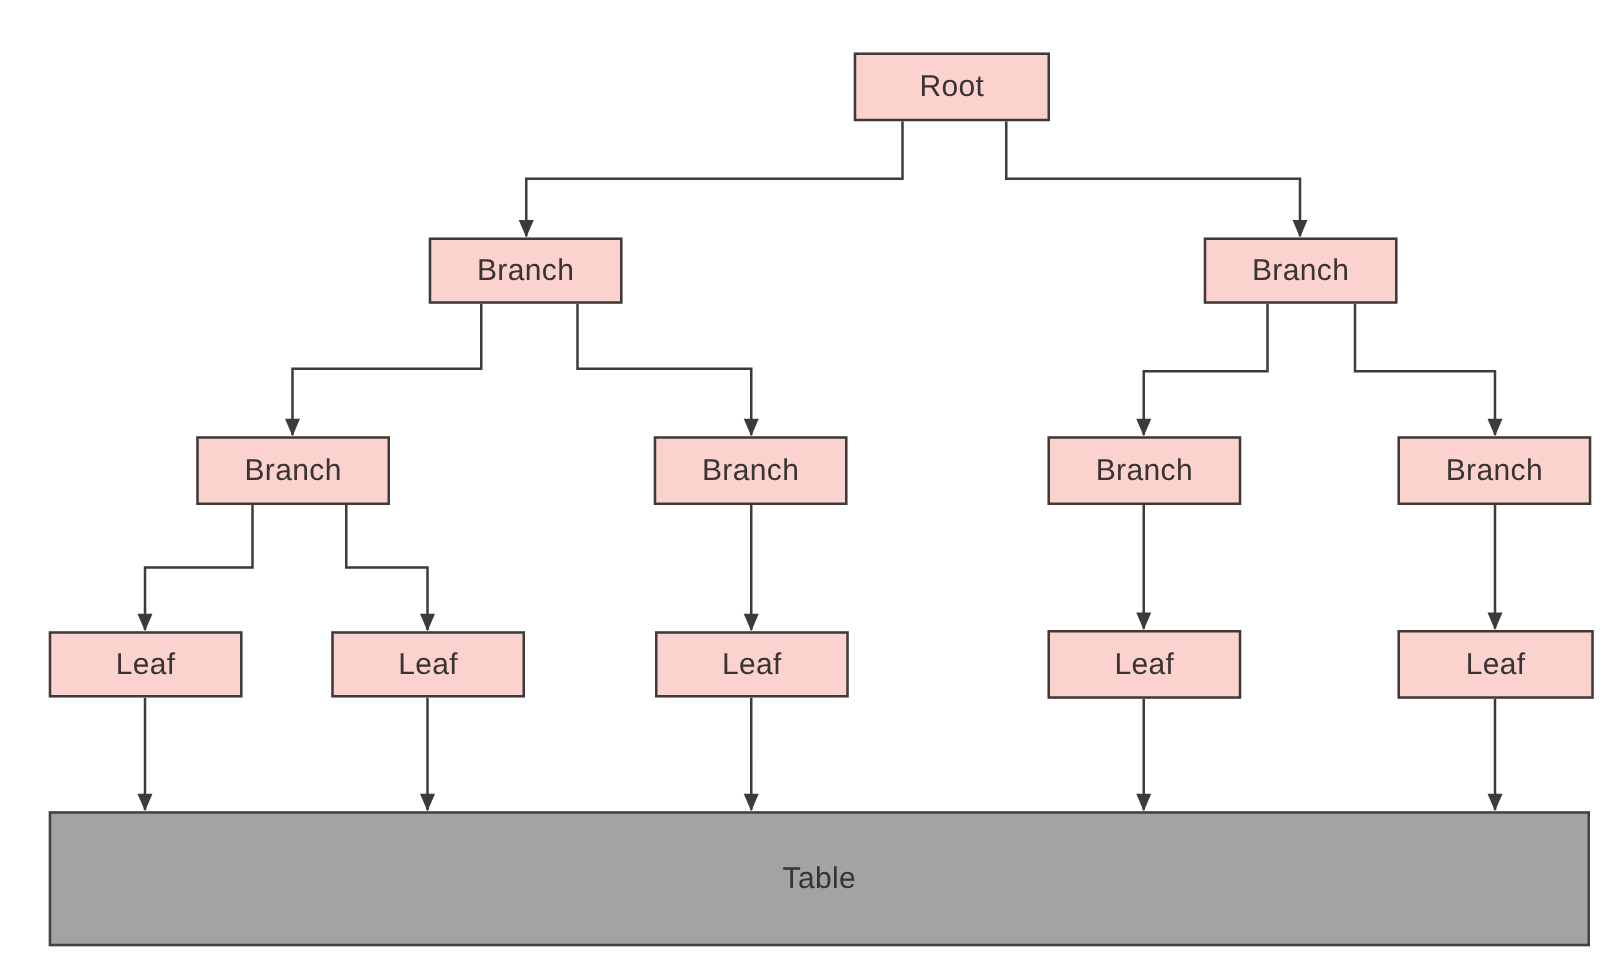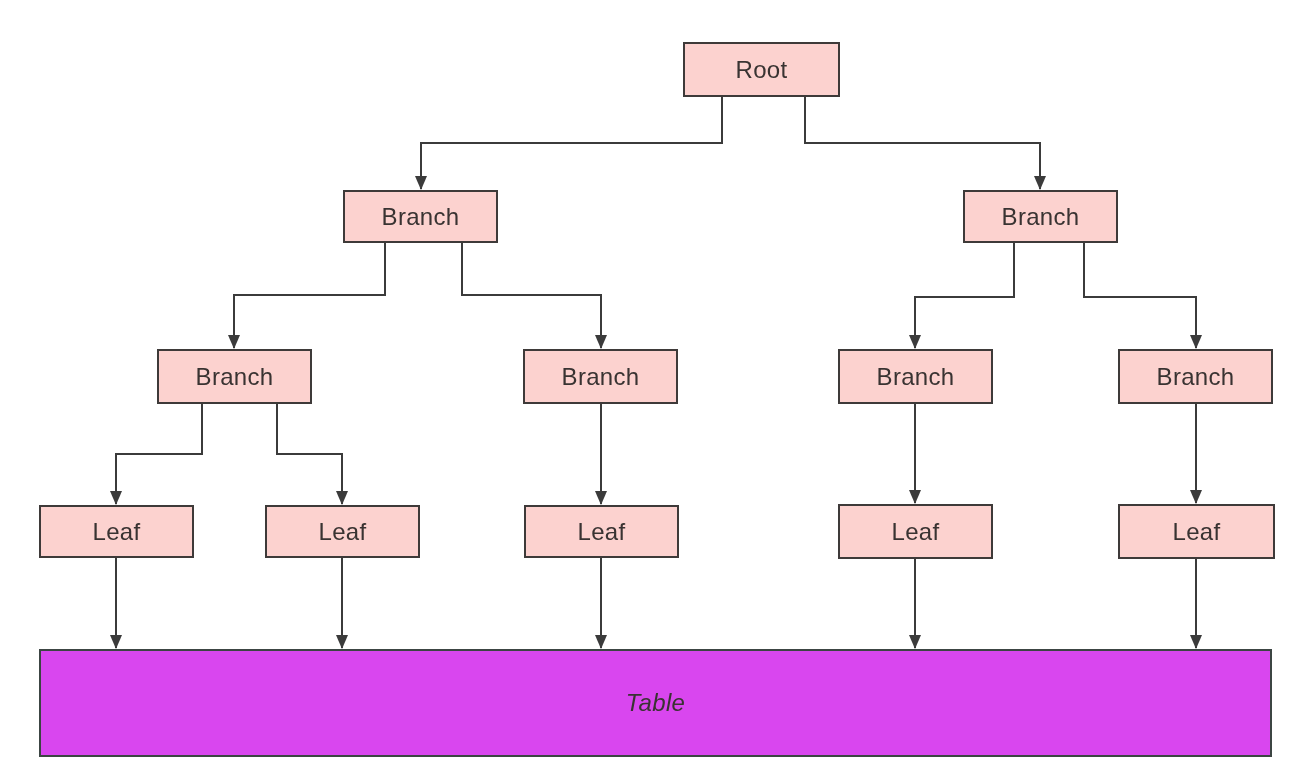--- a/index.html
+++ b/index.html
@@ -28,23 +28,22 @@
     border: 2px solid #3e3a39;
     background: #fcd2cf;
     display: flex;
     align-items: center;
     justify-content: center;
     font-size: 24px;
     color: #393332;
     letter-spacing: 0.3px;
   }
   .node.table {
-    background: #d946ef;
+    background: #a3a3a3;
     border-color: #3c4543;
-    font-style: italic;
   }
   .node-label {
     pointer-events: none;
     white-space: nowrap;
   }
 </style>
 </head>
 <body>
 
 <div class="stage">

